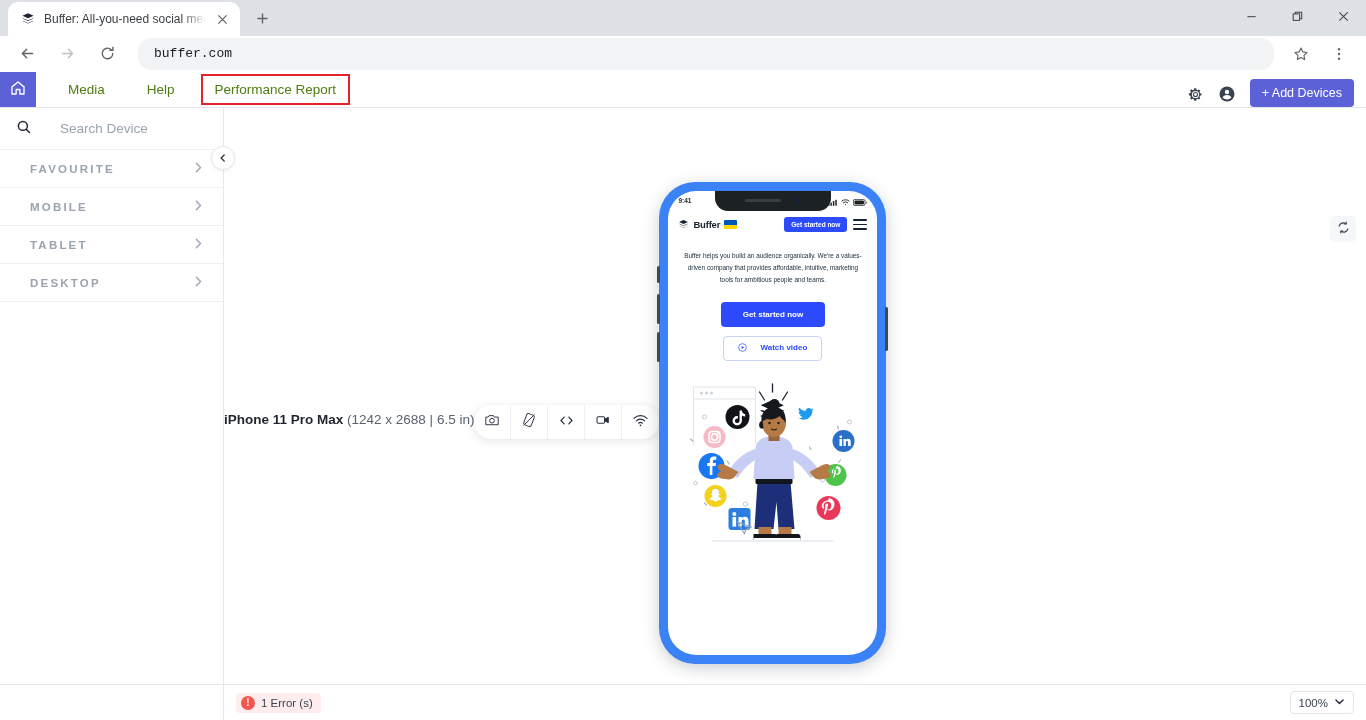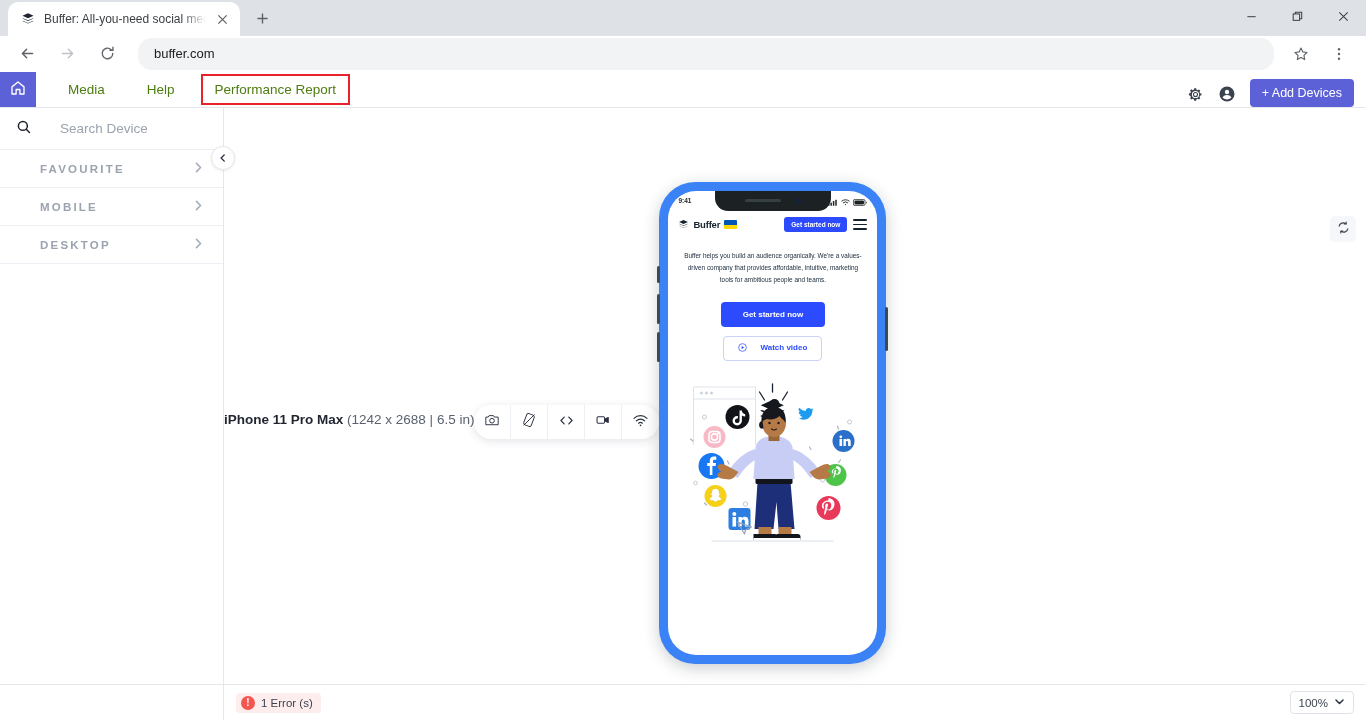--- a/index.html
+++ b/index.html
@@ -72,21 +72,21 @@
     display: flex; align-items: center; justify-content: center;
     border-radius: 50%; color: #5f6368;
   }
   .nav-btn.disabled { color: #bdc1c6; }
   .omnibox {
     flex: 1; height: 32px;
     background: #f1f3f4; border-radius: 14px;
     display: flex; align-items: center;
     padding: 0 16px;
     margin: 0 6px 0 10px;
-    font-size: 13px; color: #202124;
+    font-size: 13px; color: #202124; font-family: Liberation Mono, monospace;
   }
   .omni-actions { display: flex; align-items: center; }
 
   
   .app-header {
     height: 36px;
     background: #ffffff;
     border-bottom: 1px solid #e4e7ec;
     display: flex; align-items: stretch;
     position: relative;
@@ -128,21 +128,21 @@
   }
   .search-row {
     height: 42px; display: flex; align-items: center;
     gap: 28px; padding: 0 16px;
     border-bottom: 1px solid #eceff3;
   }
   .search-input-text { font-size: 13.5px; color: #9aa3af; }
   .cat-row {
     height: 38px;
     display: flex; align-items: center; justify-content: space-between;
-    padding: 0 18px 0 40px;
+    padding: 0 18px 0 30px;
     border-bottom: 1px solid #eceff3;
   }
   .cat-label {
     font-size: 11.5px; letter-spacing: 2.2px;
     color: #9aa3af; font-weight: bold;
   }
   .collapse-btn {
     position: absolute; right: -12px; top: 38px;
     width: 24px; height: 24px; border-radius: 50%;
     background: #fff; border: 1px solid #e4e7ec;
@@ -443,20 +443,28 @@
     <div class="cat-row">
       <span class="cat-label">FAVOURITE</span>
       <span>
         <svg width="13" height="13" viewBox="0 0 16 16" fill="none" stroke="#a6aebb" stroke-width="2" stroke-linecap="round" stroke-linejoin="round">
             <path d="M5.5 3l5 5-5 5"></path>
           </svg>
       </span>
     </div>
     <div class="cat-row">
       <span class="cat-label">MOBILE</span>
+      <span>
+        <svg width="13" height="13" viewBox="0 0 16 16" fill="none" stroke="#a6aebb" stroke-width="2" stroke-linecap="round" stroke-linejoin="round">
+            <path d="M5.5 3l5 5-5 5"></path>
+          </svg>
+      </span>
+    </div>
+    <div class="cat-row">
+      <span class="cat-label">TABLET</span>
       <span>
         <svg width="13" height="13" viewBox="0 0 16 16" fill="none" stroke="#a6aebb" stroke-width="2" stroke-linecap="round" stroke-linejoin="round">
             <path d="M5.5 3l5 5-5 5"></path>
           </svg>
       </span>
     </div>
     <div class="cat-row">
       <span class="cat-label">DESKTOP</span>
       <span>
         <svg width="13" height="13" viewBox="0 0 16 16" fill="none" stroke="#a6aebb" stroke-width="2" stroke-linecap="round" stroke-linejoin="round">

